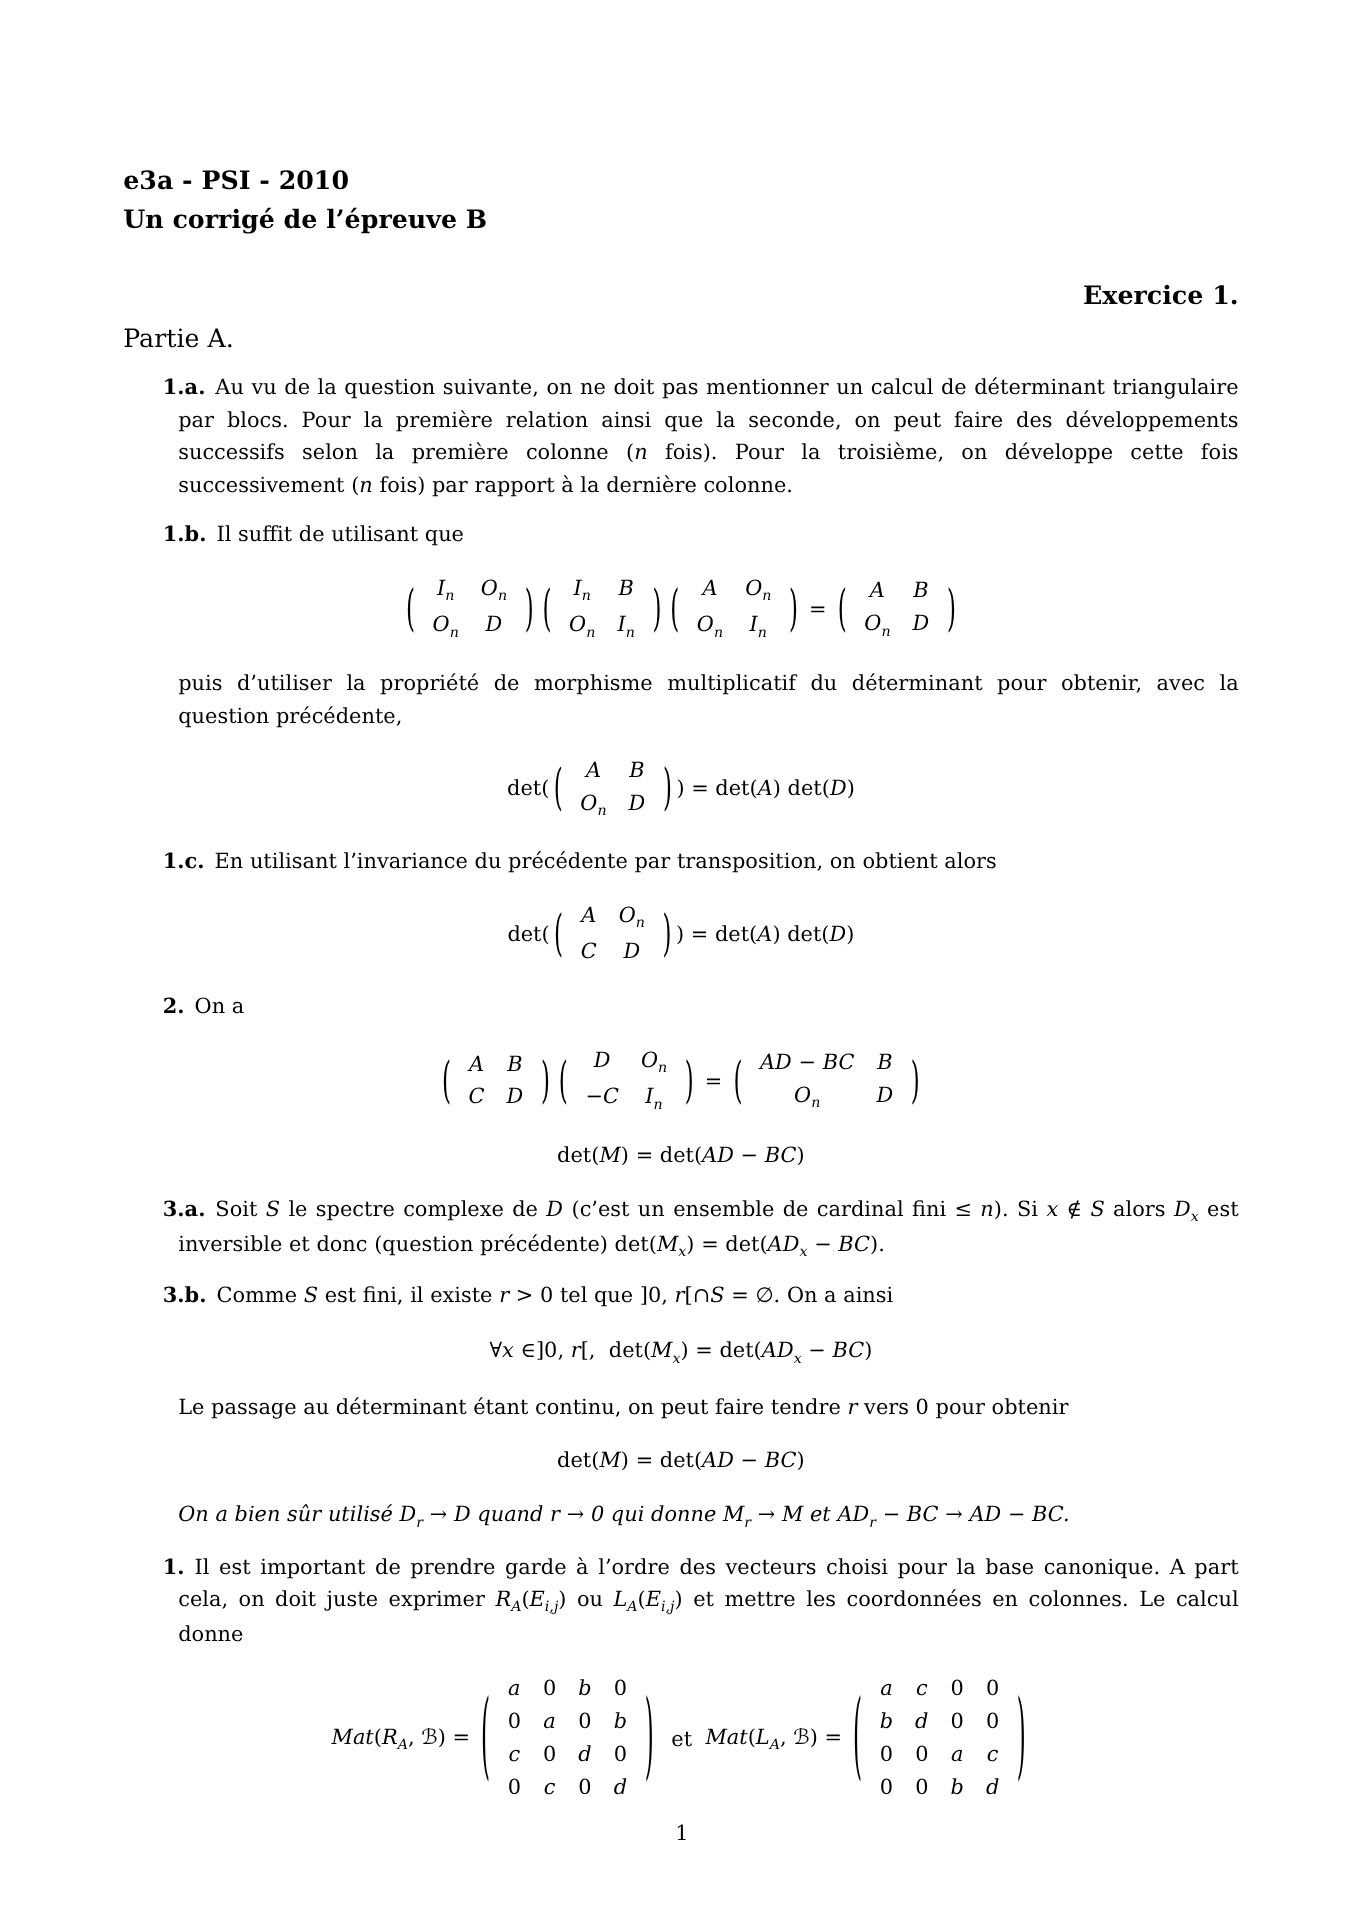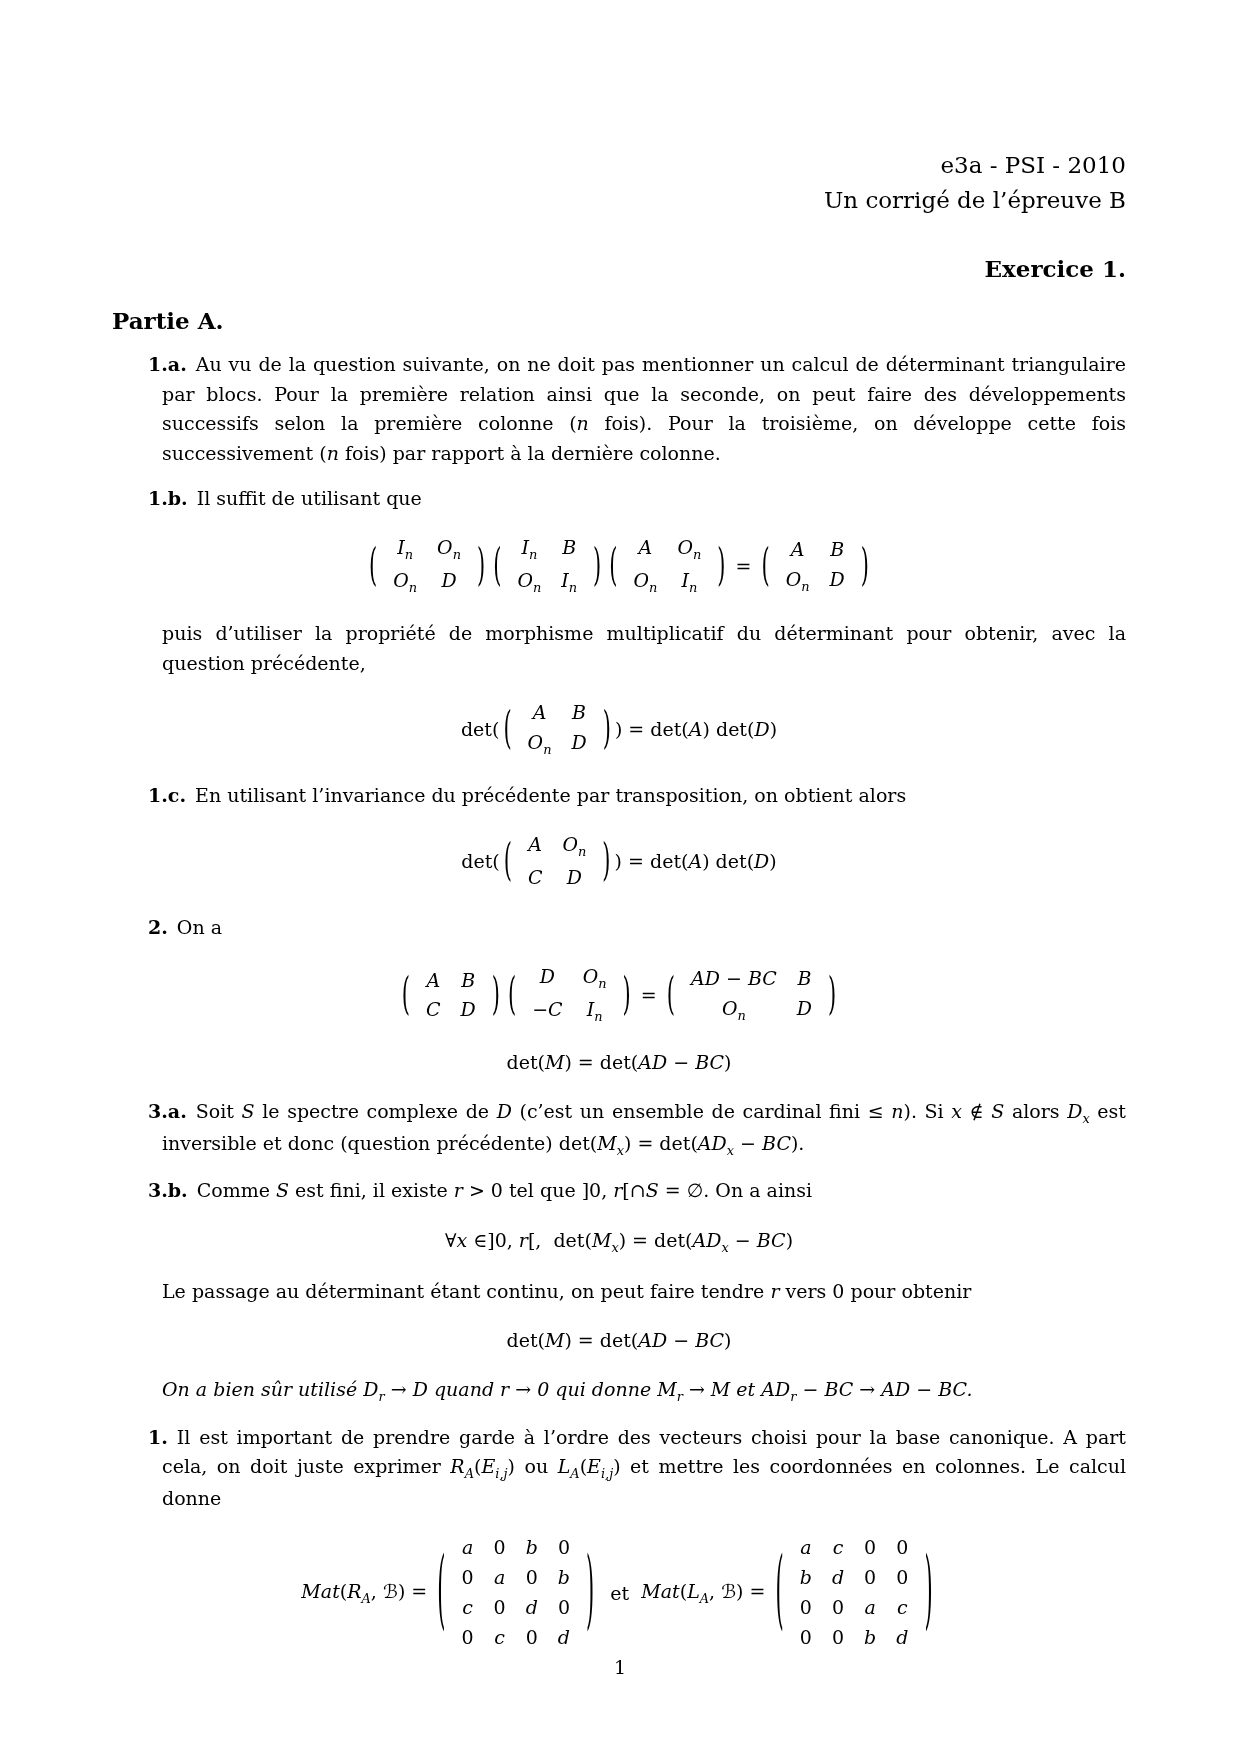--- a/index.html
+++ b/index.html
@@ -8,24 +8,24 @@
     height:1754px;
     background:#ffffff;
     color:#000000;
     font-family:"DejaVu Serif","Liberation Serif",serif;
     font-size:19px;
     position:relative;
     overflow:hidden;
   }
   .page { padding:148px 114px 0 112px; }
 
-  .title { text-align:right; font-weight:normal; font-size:23px; line-height:1.5; }
+  .title { text-align:left; font-weight:bold; font-size:23px; line-height:1.5; }
 
   .h-exercice { font-size:23px; font-weight:bold; margin-top:38px; line-height:1.2;text-align:right; }
-  .h-partie   { font-size:23px; font-weight:bold; margin-top:24px; line-height:1.2; }
+  .h-partie   { font-size:23px; font-weight:normal; margin-top:12px; line-height:1.2; }
 
   .alist { margin-top:14px; }
   .item { margin-top:16px; padding-left:50px; }
   .ihead { text-indent:-14px; text-align:justify; line-height:1.55; }
   .ilabel { font-weight:bold; margin-right:9px; }
   .cont  { text-align:justify; line-height:1.55; margin-top:2px; }
   .note  { font-style:italic; line-height:1.55; margin-top:4px; }
 
   .eq {
     display:flex; justify-content:center; align-items:center;

